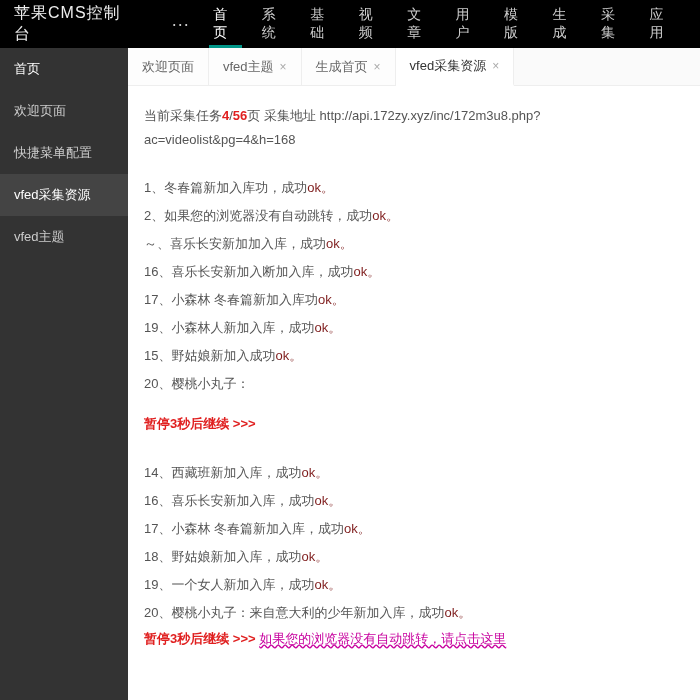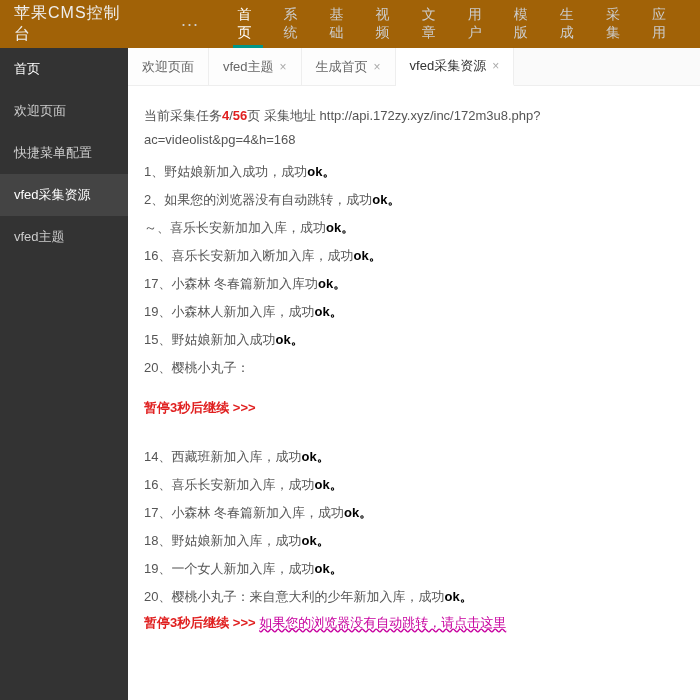--- a/index.html
+++ b/index.html
@@ -1,42 +1,42 @@
 <!DOCTYPE html>
 <html><head>
 <meta charset="utf-8">
 <style>
   * { margin: 0; padding: 0; box-sizing: border-box; }
   body { font-family: "Microsoft YaHei", Arial, sans-serif; font-size: 13px; background: #fff; width: 700px; height: 700px; overflow: hidden; }
   
-  .topbar { background: #a16207; color: #ddd; height: 48px; display: flex; align-items: center; padding: 0 14px; gap: 15px; }
+  .topbar { background: #000000; color: #ddd; height: 48px; display: flex; align-items: center; padding: 0 14px; }
   .brand { font-size: 16px; font-weight: normal; color: #eee; margin-right: 30px; letter-spacing: 1px; }
   .nav { display: flex; gap: 0; align-items: center; height: 100%; }
   .nav-item { padding: 0 12px; height: 100%; display: flex; align-items: center; color: #ccc; cursor: pointer; position: relative; font-size: 14px; }
   .nav-item.active { color: #fff; }
   .nav-item.active::after { content: ""; position: absolute; left: 8px; right: 8px; bottom: 0; height: 3px; background: #009688; }
   .nav-ellipsis { padding: 0 12px; color: #ccc; font-size: 18px; cursor: pointer; }
 
   .body-row { display: flex; height: calc(700px - 48px); }
   .sidebar { width: 128px; background: #333; color: #ccc; flex-shrink: 0; }
   .side-item { padding: 12px 14px; cursor: pointer; color: #ccc; font-size: 13px; }
   .side-item.head { color: #fff; font-weight: 500; }
   .side-item.active { background: #444; color: #fff; }
   
   .main { flex: 1; background: #fff; display: flex; flex-direction: column; overflow: hidden; }
   .tabs { display: flex; border-bottom: 1px solid #eee; background: #fafafa; height: 38px; align-items: stretch; }
   .tab { padding: 0 14px; display: flex; align-items: center; gap: 6px; cursor: pointer; font-size: 13px; color: #666; border-right: 1px solid #eee; background: #fdfdfd; }
   .tab.active { background: #fff; color: #333; border-bottom: 2px solid #fff; margin-bottom: -1px; }
   .tab .close { font-size: 12px; color: #aaa; }
   
   .content { padding: 18px 16px 20px 16px; overflow-y: auto; flex: 1; font-size: 13px; color: #555; line-height: 1.85; }
-  .status-line { margin-bottom: 6px; }
+  .status-line { margin-bottom: 22px; }
   .red { color: #e02020; font-weight: bold; }
   .log-line { padding: 2px 0; }
-  .log-ok { color: #000000; font-weight: bold; }
+  .log-ok { color: #7f1d1d; }
   .pause { color: #e02020; font-weight: bold; margin: 14px 0 22px 0; }
   .footer-red { color: #e02020; font-weight: bold; }
   .footer-link { color: #c7009e; text-decoration: underline; text-decoration-style: wavy; }
 </style>
 </head>
 <body>
 
 <div class="topbar">
   <div class="brand">苹果CMS控制台</div>
   <div class="nav-ellipsis">···</div>
@@ -79,21 +79,21 @@
         <div class="tab active">
           <span>vfed采集资源</span>
           <span class="close">×</span>
         </div>
       </div>
     <div class="content">
       <div class="status-line">
         <span>当前采集任务</span><span class="red">4</span><span>/</span><span class="red">56</span><span>页</span><span> 采集地址 </span><span>http://api.172zy.xyz/inc/172m3u8.php?ac=videolist&amp;pg=4&amp;h=168</span>
       </div>
       <div id="logs1">
-          <div class="log-line"><span>1、</span><span>野姑娘新加入成功，成功</span><span class="log-ok">ok。</span></div>
+          <div class="log-line"><span>1、</span><span>冬春篇新加入库功，成功</span><span class="log-ok">ok。</span></div>
           <div class="log-line"><span>2、</span><span>如果您的浏览器没有自动跳转，成功</span><span class="log-ok">ok。</span></div>
           <div class="log-line"><span>～、</span><span>喜乐长安新加加入库，成功</span><span class="log-ok">ok。</span></div>
           <div class="log-line"><span>16、</span><span>喜乐长安新加入断加入库，成功</span><span class="log-ok">ok。</span></div>
           <div class="log-line"><span>17、</span><span>小森林 冬春篇新加入库功</span><span class="log-ok">ok。</span></div>
           <div class="log-line"><span>19、</span><span>小森林人新加入库，成功</span><span class="log-ok">ok。</span></div>
           <div class="log-line"><span>15、</span><span>野姑娘新加入成功</span><span class="log-ok">ok。</span></div>
           <div class="log-line"><span>20、</span><span>樱桃小丸子：</span></div>
         </div>
       <div class="pause">暂停3秒后继续 &gt;&gt;&gt;</div>
       <div id="logs2">

